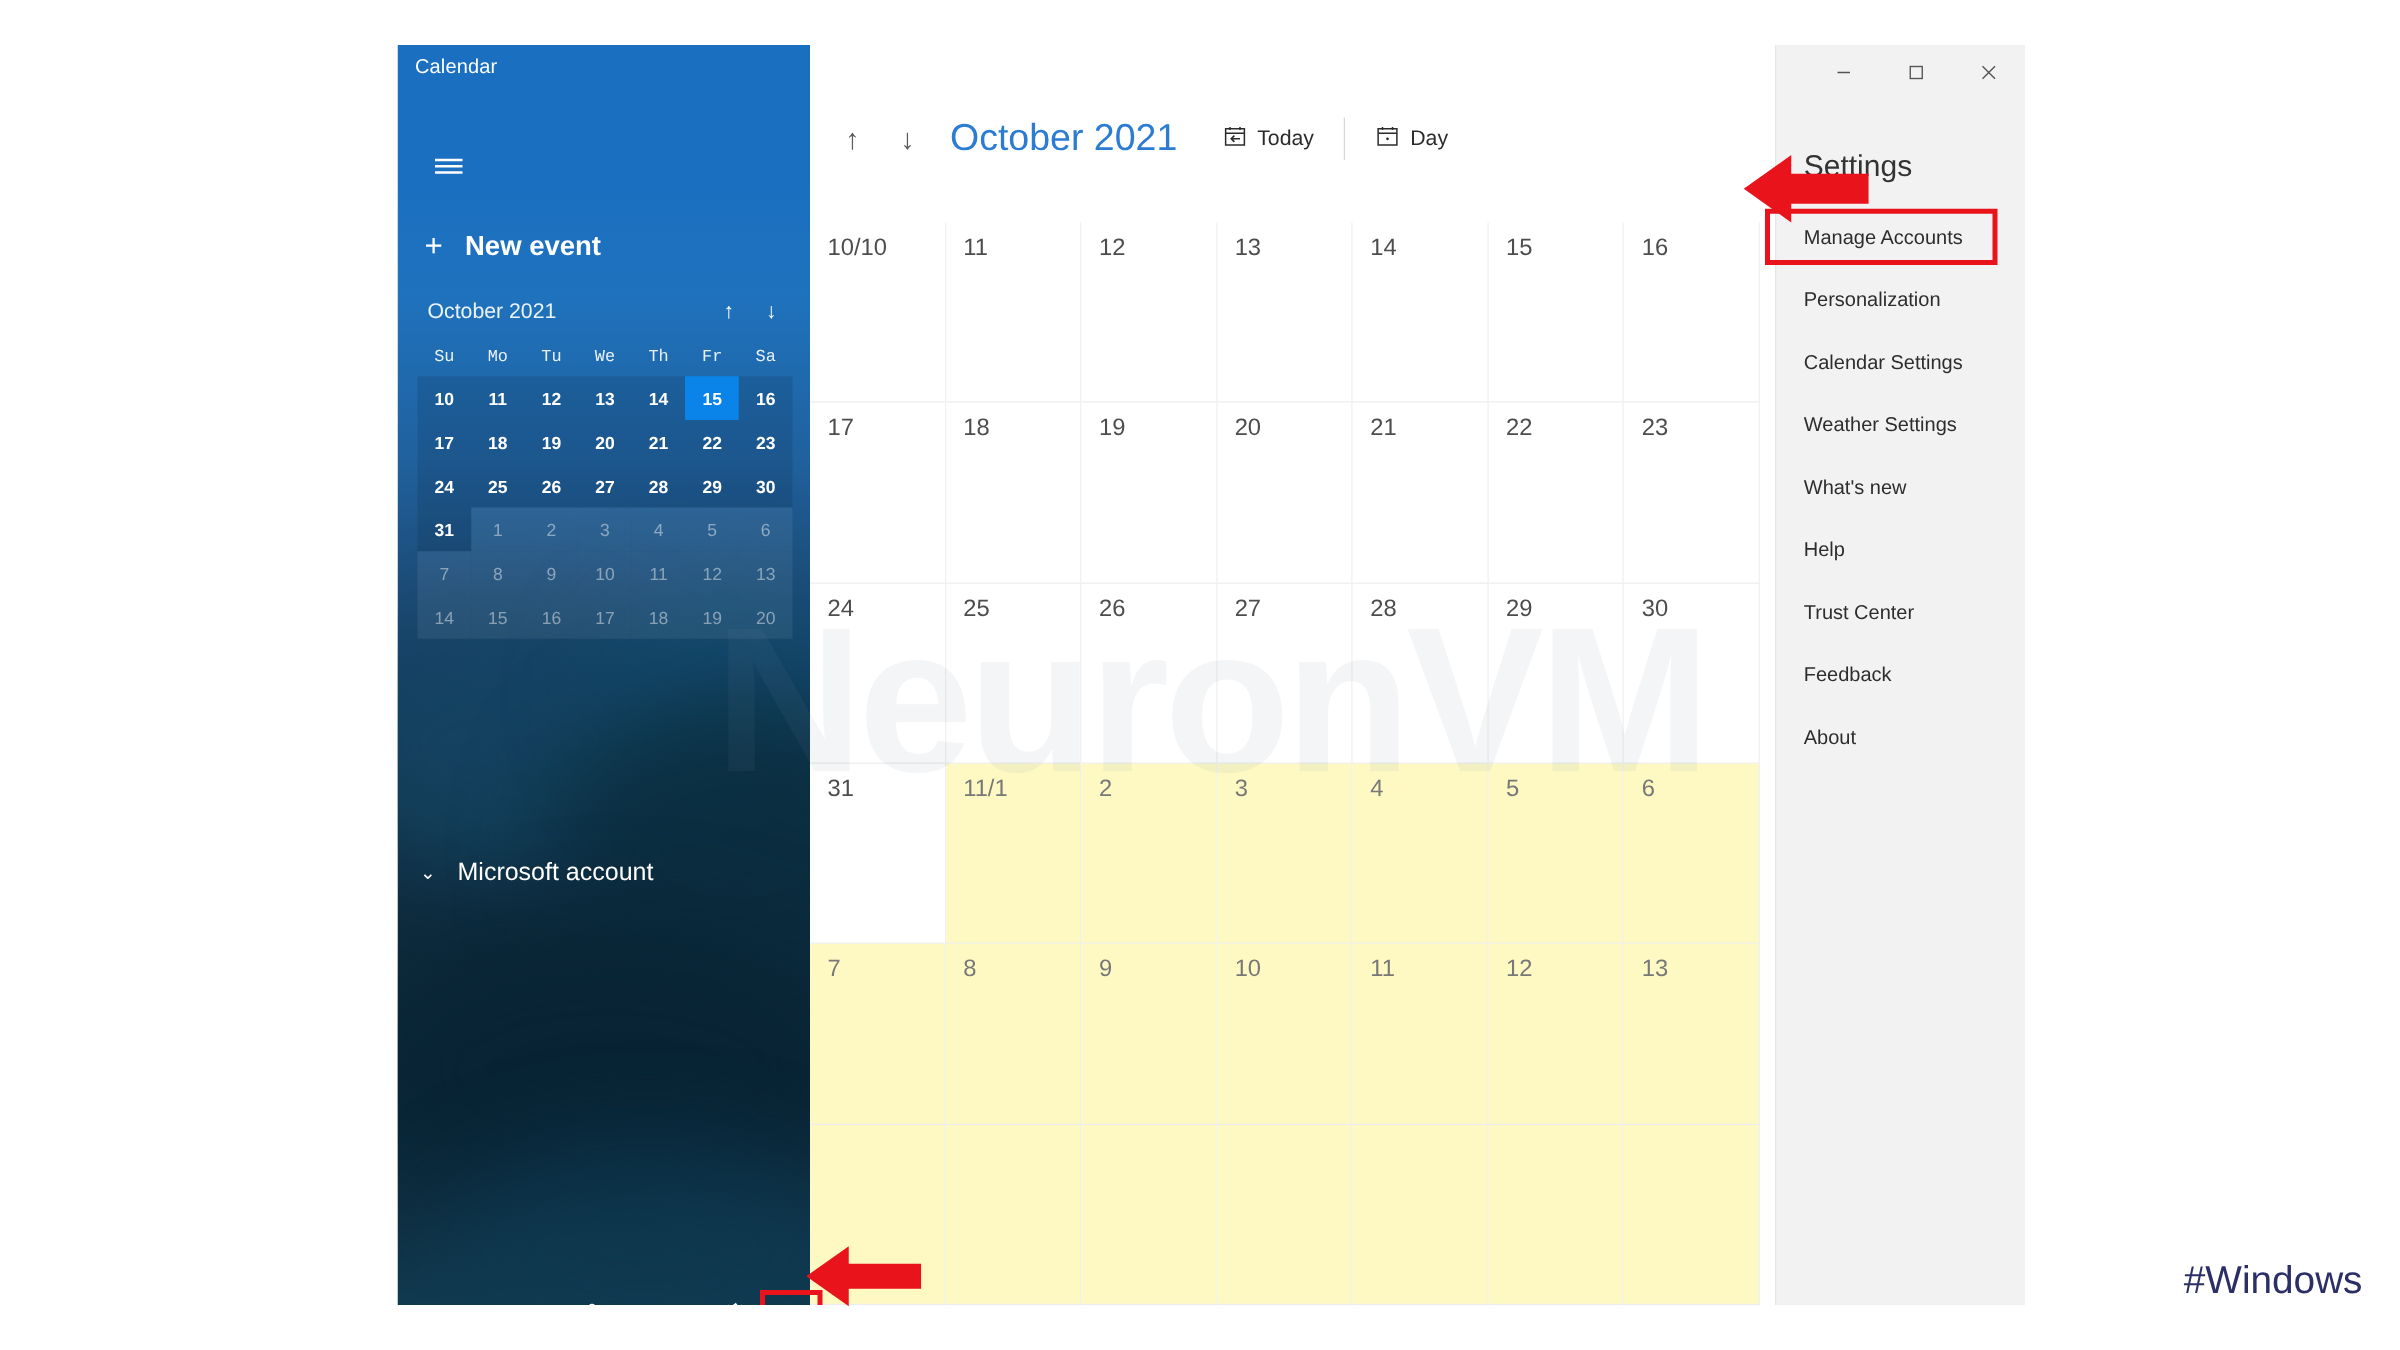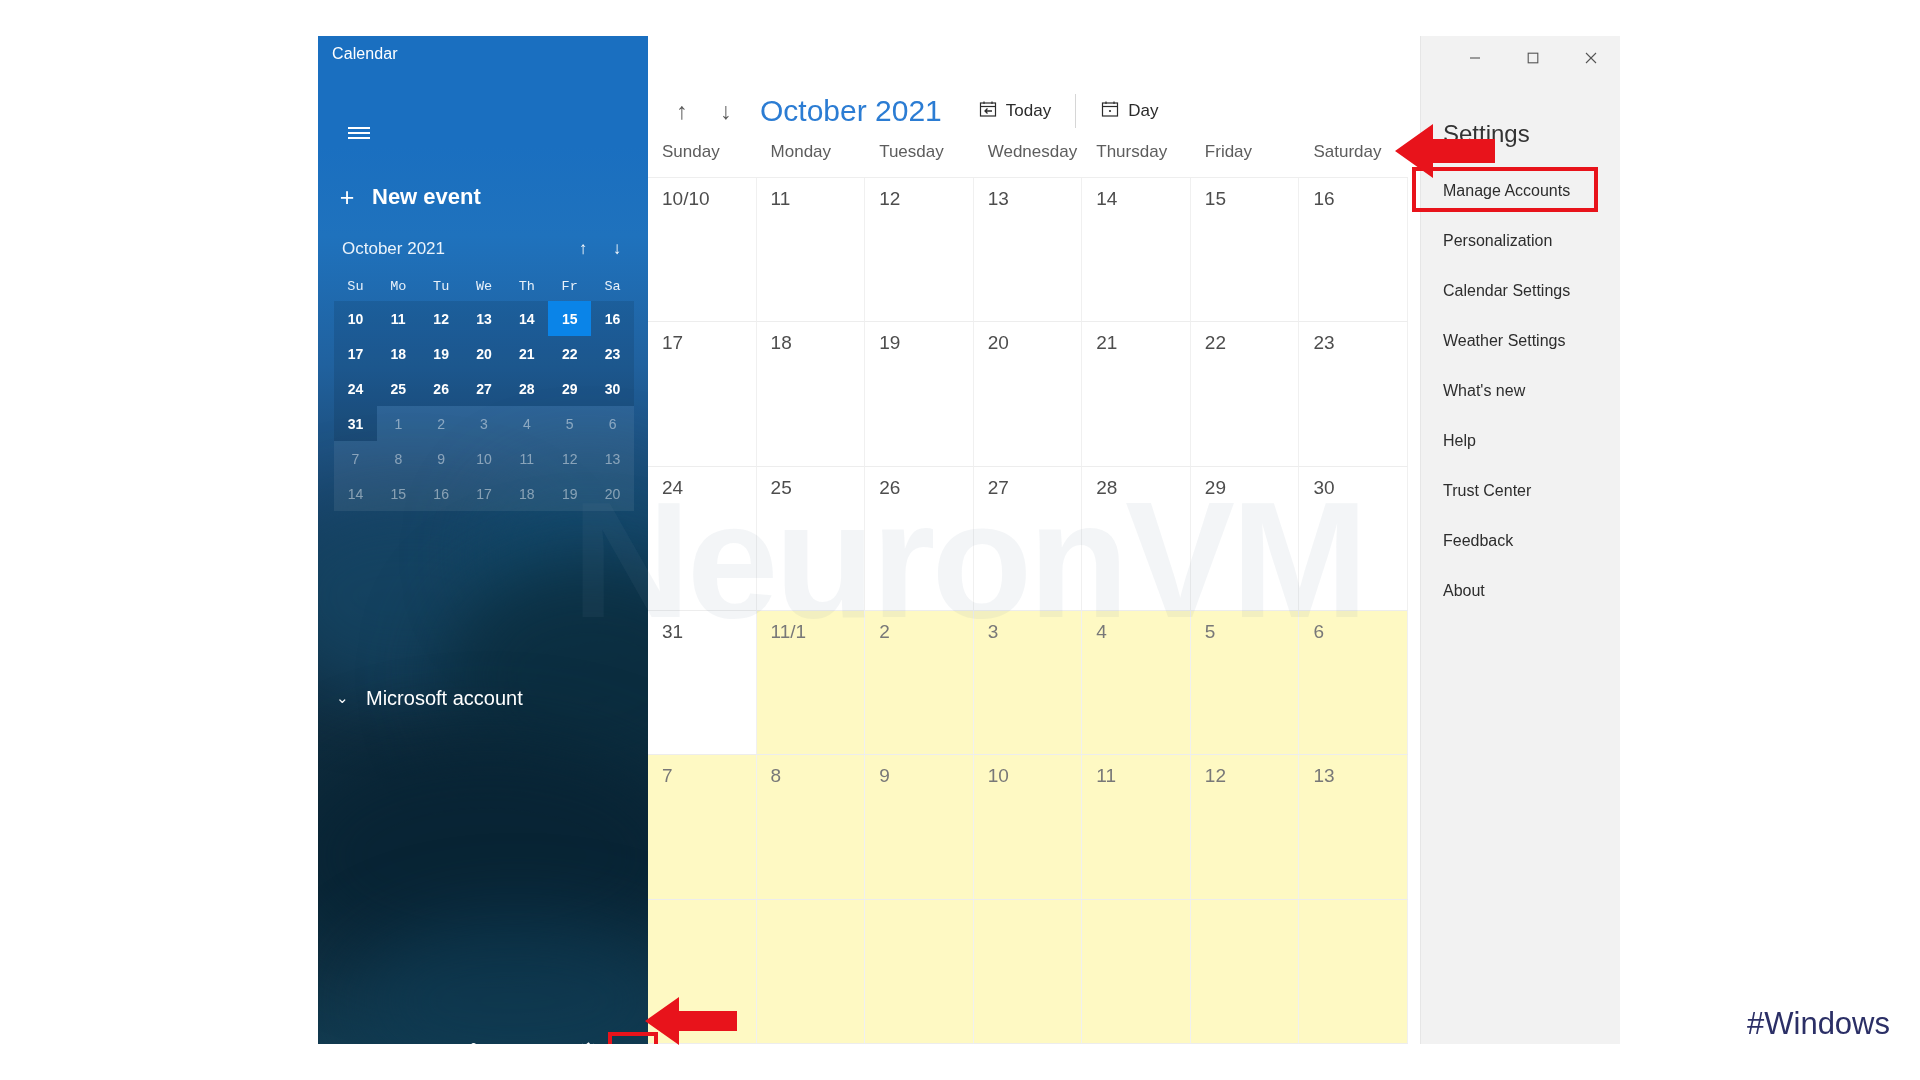--- a/index.html
+++ b/index.html
@@ -242,29 +242,20 @@
               <line x1="2.5" y1="7.5" x2="17.5" y2="7.5"></line>
               <line x1="6" y1="2.5" x2="6" y2="5"></line>
               <line x1="14" y1="2.5" x2="14" y2="5"></line>
               <circle cx="10" cy="12" r="1.1" fill="#2b2b2b" stroke="none"></circle>
             </svg>
           </span>
           <span>Day</span>
         </div>
       </div>
 
-      <div id="dow-row">
-          <div>Sunday</div>
-          <div>Monday</div>
-          <div>Tuesday</div>
-          <div>Wednesday</div>
-          <div>Thursday</div>
-          <div>Friday</div>
-          <div>Saturday</div>
-        </div>
       <div id="month-grid">
           <div class="day">
             <div class="dnum">10/10</div>
           </div>
           <div class="day">
             <div class="dnum">11</div>
           </div>
           <div class="day">
             <div class="dnum">12</div>
           </div>

